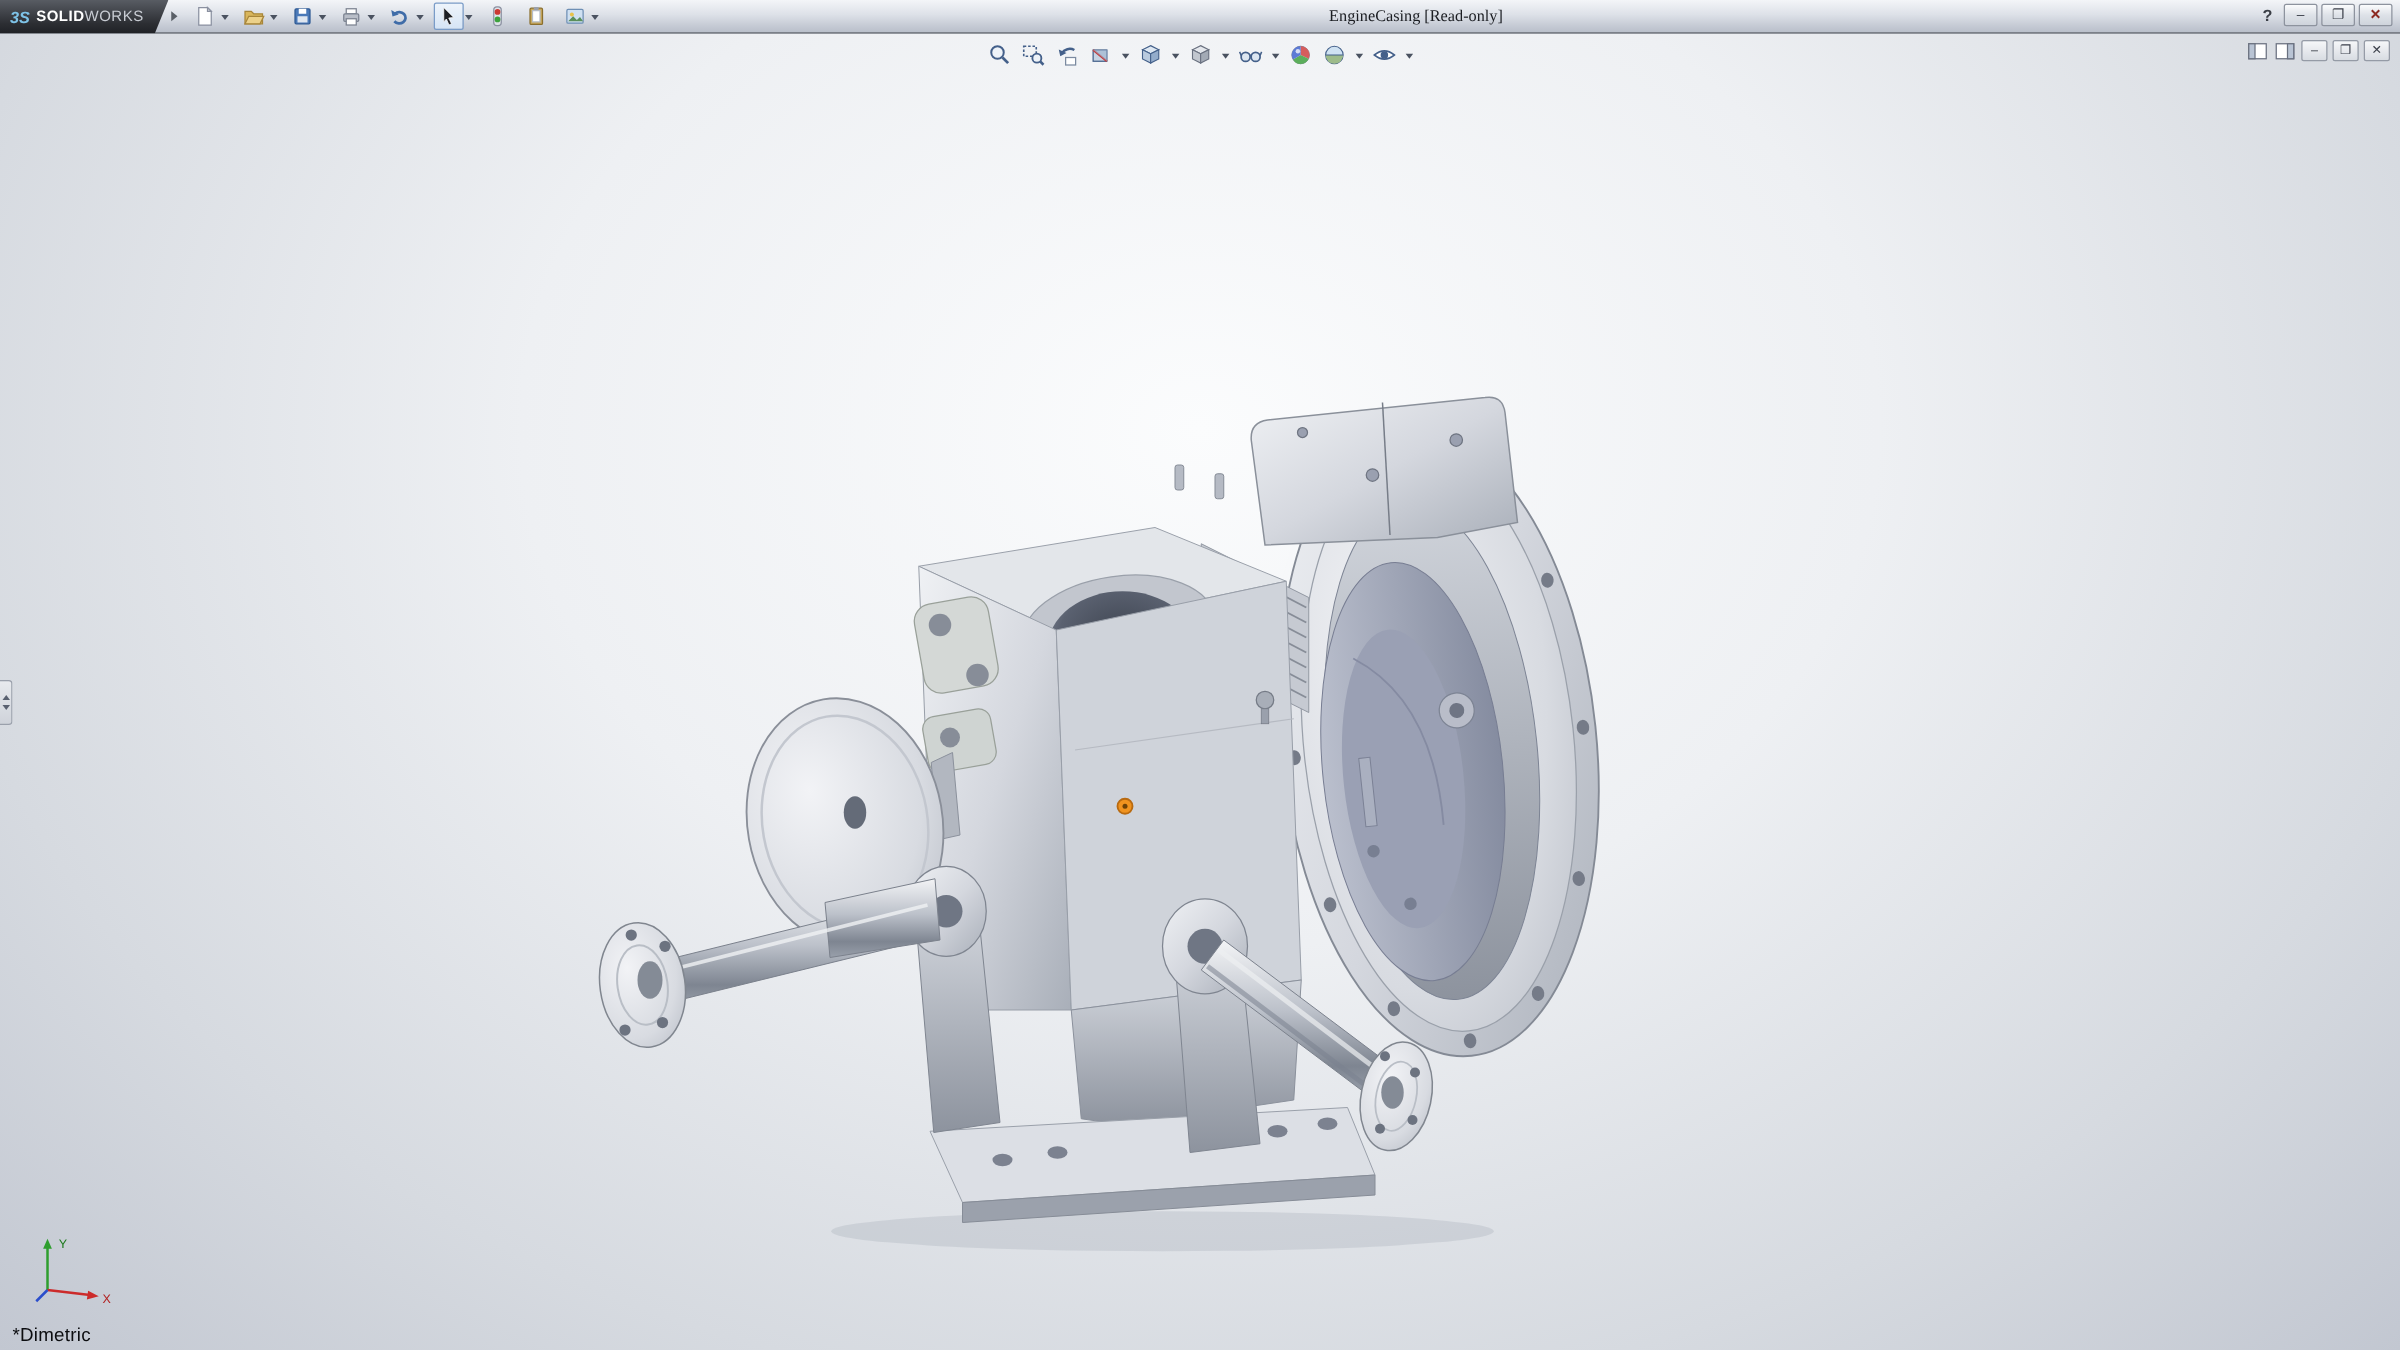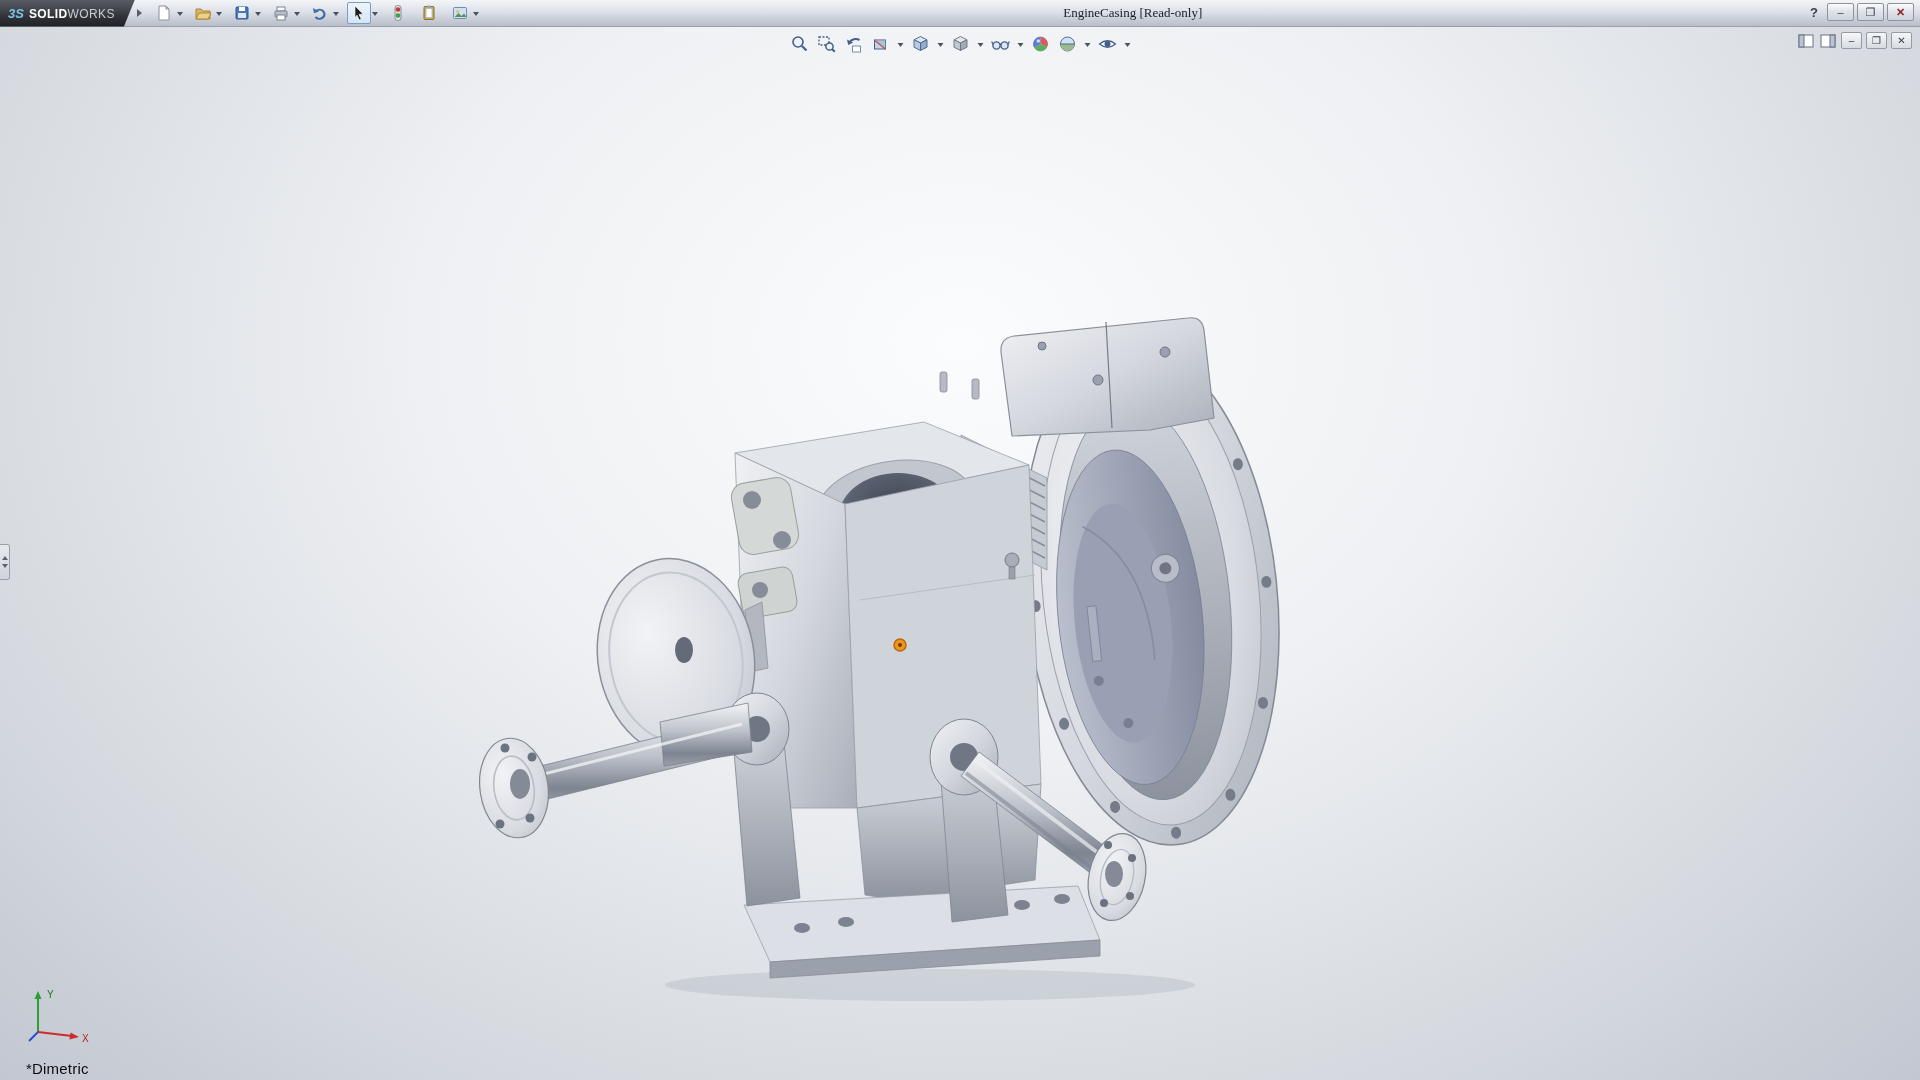--- a/index.html
+++ b/index.html
@@ -82,21 +82,21 @@
     background:linear-gradient(#e8eaee,#cfd3da); border:1px solid #9aa0ab; border-left:none;
     border-radius:0 3px 3px 0; display:flex; flex-direction:column;
     align-items:center; justify-content:center; gap:4px; z-index:5;
   }
   .mini-arrow-up { width:0;height:0;border-left:3px solid transparent;border-right:3px solid transparent;border-bottom:4px solid #5a6170; }
   .mini-arrow-down { width:0;height:0;border-left:3px solid transparent;border-right:3px solid transparent;border-top:4px solid #5a6170; }
 
   
   .triad { position:absolute; left:22px; bottom:32px; z-index:4; }
   .orientation {
-    position:absolute; left:26px; bottom:3px; font-size:15px; color:#0c0d10; z-index:4;
+    position:absolute; left:10px; bottom:3px; font-size:15px; color:#0c0d10; z-index:4;
     letter-spacing:.2px;
   }
 </style>
 </head>
 <body>
 
 <div class="titlebar">
 
   <div class="brand">
     <span class="mark">3S</span>

